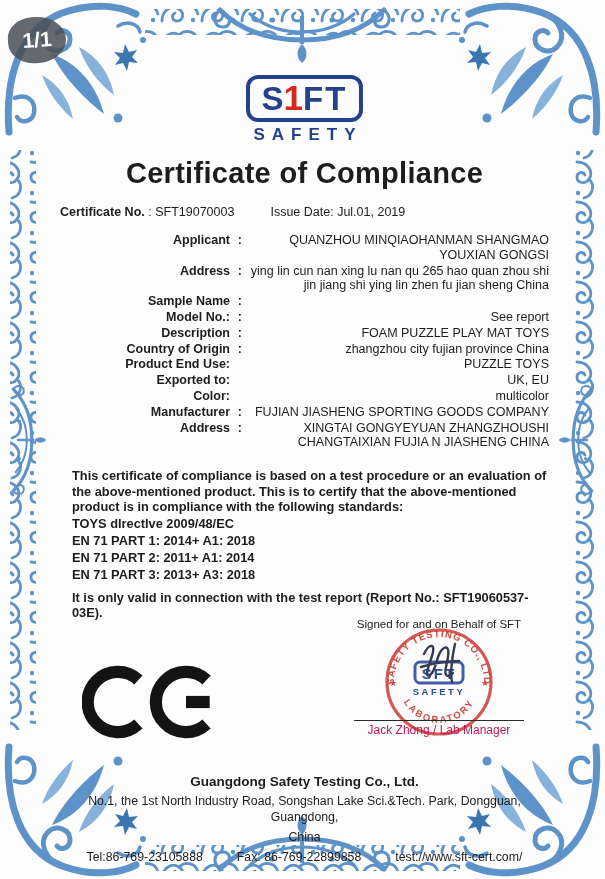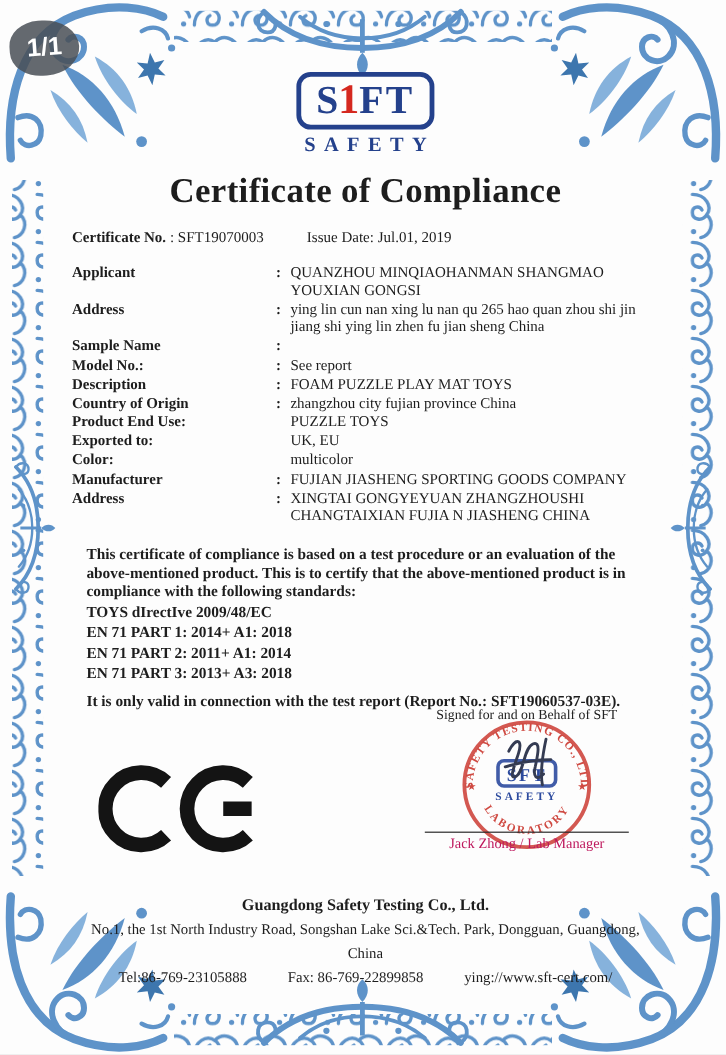--- a/index.html
+++ b/index.html
@@ -2,30 +2,30 @@
 <html><head>
 <meta charset="utf-8">
 <style>
   html,body{margin:0;padding:0;background:#d9d9d9;}
   .page{position:relative;width:605px;height:879px;background:#fdfdfd;overflow:hidden;
         font-family:"Liberation Sans",sans-serif;color:#1d1d1d;margin:0 auto;}
   .border-svg{position:absolute;left:0;top:0;pointer-events:none;}
   .badge{position:absolute;top:17px;left:8px;width:58px;height:46px;background:rgba(73,79,86,0.85);
          border-radius:46% 54% 52% 48%;display:flex;align-items:center;justify-content:center;
          color:#fff;font-weight:bold;font-size:21px;transform:rotate(-4deg);z-index:3;}
-  .content{position:absolute;left:60px;right:56px;top:60px;font-family:Liberation Serif, serif;}
+  .content{position:absolute;left:60px;right:56px;top:75px;}
   .logo-wrap{text-align:center;}
   .logo-box{display:inline-block;border:4px solid #24418c;border-radius:12px;padding:1px 12px 3px;line-height:1;}
   .logo-box span{font-weight:bold;font-size:33px;color:#24418c;letter-spacing:2px;}
   .logo-box .l-1{color:#d5281f;margin:0 -2px;font-size:35px;}
   .logo-safety{color:#24418c;font-weight:bold;font-size:17px;letter-spacing:7px;margin-top:3px;padding-left:7px;}
   .title{text-align:center;font-size:29px;font-weight:bold;margin:12px 0 0;letter-spacing:0.3px;}
   .certline{display:flex;justify-content:flex-start;gap:36px;margin-top:15px;font-size:12.5px;}
   .cl-label{font-weight:bold;}
-  .fields{margin-top:14px;}
+  .fields{margin-top:14px;text-align:right;}
   .frow{display:grid;grid-template-columns:170px 12px 1fr;font-size:12.5px;line-height:14.8px;margin-bottom:1px;}
   .flabel{font-weight:bold;}
   .fsep{font-weight:bold;}
   .statement{font-weight:bold;font-size:12.8px;line-height:15.5px;margin:18px 2px 0 12px;}
   .std{font-weight:bold;font-size:12.8px;margin:0 0 0 12px;line-height:17px;}
   .validity{font-weight:bold;font-size:12.8px;margin:7px 2px 0 12px;}
   .bottom{position:relative;height:134px;margin-top:20px;}
   .ce-mark{position:absolute;left:22px;top:16px;}
   .signblock{position:absolute;right:-10px;top:-22px;width:240px;text-align:center;}
   .signedfor{font-size:11.5px;color:#222;position:relative;z-index:2;}
@@ -214,18 +214,18 @@
       </div>
     </div>
 
     <div class="footer">
       <div class="company">Guangdong Safety Testing Co., Ltd.</div>
       <div class="addr">No.1, the 1st North Industry Road, Songshan Lake Sci.&amp;Tech. Park, Dongguan, Guangdong,</div>
       <div class="addr">China</div>
       <div class="contact">
         <span>Tel:86-769-23105888</span>
         <span>Fax: 86-769-22899858</span>
-        <a class="weblink">ying://www.sft-cert.com/</a>
+        <a class="weblink">test://www.sft-cert.com/</a>
       </div>
     </div>
 
   </div>
 </div>
 
 </body></html>

